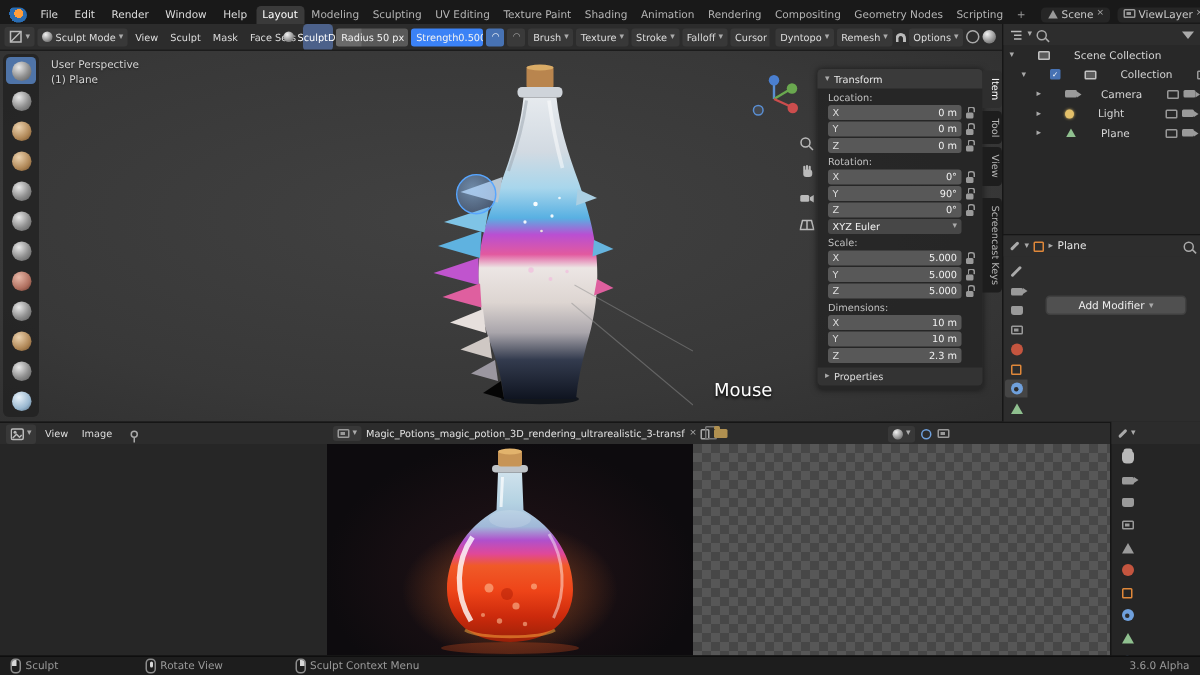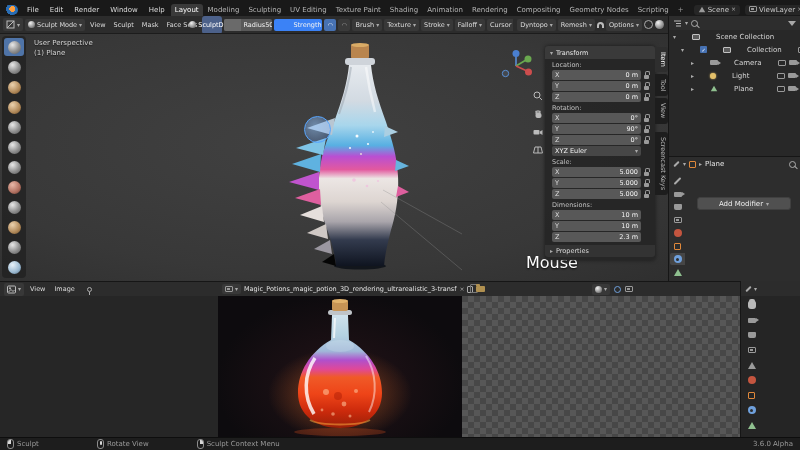--- a/index.html
+++ b/index.html
@@ -13,42 +13,42 @@
   .blogo{width:14px;height:10px;border-radius:5px;background:radial-gradient(circle at 60% 40%,#ff9e3d 0 3px,#2a6db3 3px 60%,#fff0 60%);margin-right:3px;flex:none}
   .menu{padding:2px 5px;border-radius:2px;color:#ddd}
   .wtab{padding:2px 4px;border-radius:3px 3px 0 0;color:#b5b5b5}
   .wtab.active{background:#3a3a3a;color:#fff}
   .tbgrp{display:flex;gap:2px;background:#262626;border-radius:3px;padding:1px 4px;margin-left:4px}
   
   #toolhdr{position:absolute;left:0;top:16px;width:668px;height:18px;background:#2c2c2c;display:flex;align-items:center;gap:2px;padding:0 3px;font-size:6.5px;border-bottom:1px solid #1c1c1c;white-space:nowrap;overflow:hidden}
   .hmenu{padding:2px 3px;color:#ddd}
   .hbtn{background:#383838;border-radius:2px;padding:2px 3px;display:flex;align-items:center;gap:2px;color:#ddd}
   .hbtn.tool{background:#4c618a;color:#fff}
-  .slider{width:48px;height:12px;border-radius:2px;display:flex;align-items:center;justify-content:space-between;padding:0 19px;color:#f2f2f2;background:#595959;position:relative;overflow:hidden;flex:none}
+  .slider{width:48px;height:12px;border-radius:2px;display:flex;align-items:center;justify-content:space-between;padding:0 3px;color:#f2f2f2;background:#595959;position:relative;overflow:hidden;flex:none}
   .slider.blue{background:#3b82f6}
   .slider .fillpart{position:absolute;left:0;top:0;bottom:0;width:34%;background:#6a6a6a}
   .slider span{position:relative}
   .tgl{width:12px;height:12px;border-radius:2px;background:#3a3a3a;display:flex;align-items:center;justify-content:center;flex:none}
   .tgl.on{background:#4772b3}
   .axbtn{background:#3a3a3a;border-radius:2px;padding:2px 3px;color:#ddd}
   #hdr-right{position:absolute;right:0;top:0;height:17px;background:#2c2c2c;display:flex;align-items:center;gap:2px;padding:0 4px}
   .sph{width:9px;height:9px;border-radius:50%;background:radial-gradient(circle at 35% 30%,#f2f2f2,#808080 70%);flex:none}
   .sph.o{background:none;border:1px solid #aaa}
   
   #ltools{position:absolute;left:2px;top:36px;width:24px;display:flex;flex-direction:column;gap:2px;padding:2px;background:rgba(32,32,32,.75);border-radius:4px}
   .tool{width:20px;height:18px;border-radius:3px;display:flex;align-items:center;justify-content:center}
   .tool.active{background:#4f74a8}
   .tball{width:13px;height:13px;border-radius:50%;background:radial-gradient(circle at 35% 30%,#e8e8e8,#8f8f8f 55%,#555 100%)}
   .tball.tan{background:radial-gradient(circle at 35% 30%,#ecd2ae,#b08858 60%,#6a4a28)}
   .tball.red{background:radial-gradient(circle at 35% 30%,#e8b8a8,#b07060 60%,#5e3228)}
   .tball.blu{background:radial-gradient(circle at 35% 30%,#e8f2fa,#9ab8d0 60%,#4e687e)}
   
   #vp{position:absolute;left:0;top:34px;width:668px;height:247px;background:radial-gradient(ellipse at 45% 45%,#414141 0%,#383838 65%,#2f2f2f 100%);overflow:hidden}
   .ovl{position:absolute;color:#d5d5d5;text-shadow:0 1px 1px #0009}
-  #mousecast{position:absolute;left:526px;top:219px;font-size:16px;color:#fff;text-shadow:0 1px 2px #000}
+  #mousecast{position:absolute;left:476px;top:219px;font-size:12px;color:#fff;text-shadow:0 1px 2px #000}
   #cursorball{position:absolute;left:304px;top:82px;width:27px;height:27px;border-radius:50%;border:1.5px solid #58a6ff;background:radial-gradient(circle at 40% 35%,rgba(150,200,255,.55),rgba(60,130,255,.18))}
   .navico{width:12px;height:12px;display:flex;align-items:center;justify-content:center}
   
   #npanel{position:absolute;left:545px;top:12px;width:110px;background:rgba(38,38,38,.97);border-radius:3px;box-shadow:0 0 4px #0008;font-size:6.5px}
   .phead{height:13px;background:#3a3a3a;border-radius:3px 3px 0 0;display:flex;align-items:center;gap:3px;padding:0 5px;color:#e8e8e8}
   .plab{margin:2px 7px 1px;color:#c0c0c0}
   .prow{display:flex;align-items:center;gap:2px;margin:1px 5px 1px 7px}
   .pfld{flex:1;height:10px;background:#585858;border-radius:2px;display:flex;align-items:center;padding:0 3px;color:#f2f2f2}
   .pfld .ax{margin-right:3px;color:#ddd}
   .pfld .vv{margin-left:auto}

